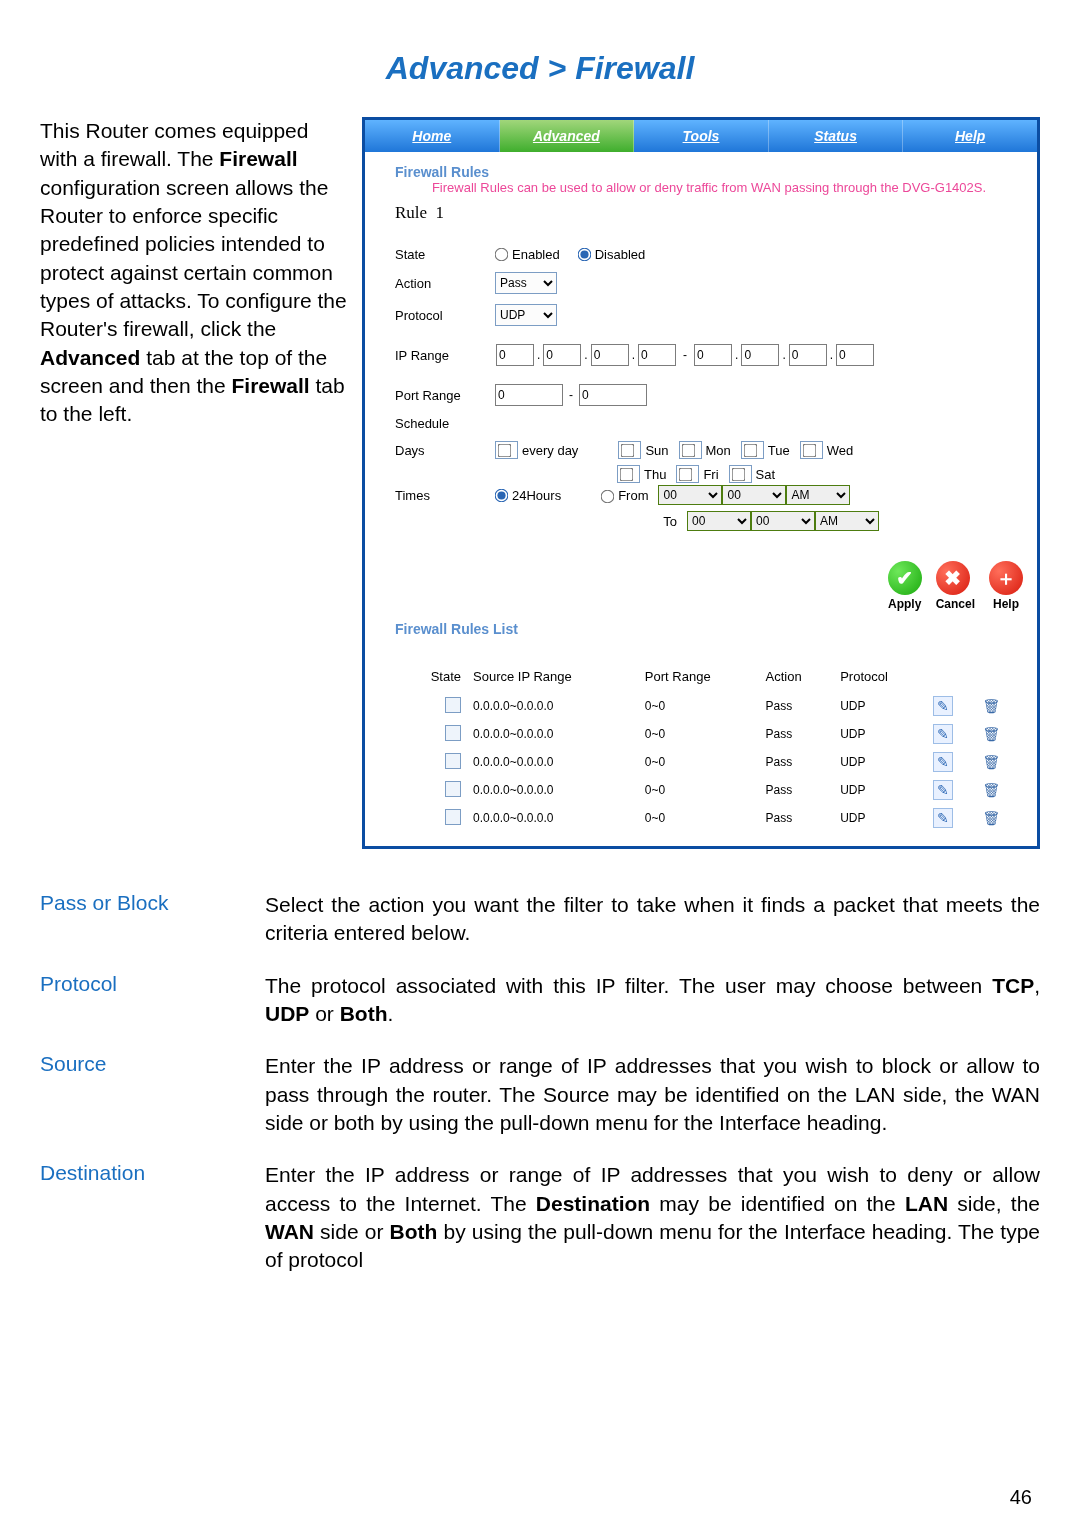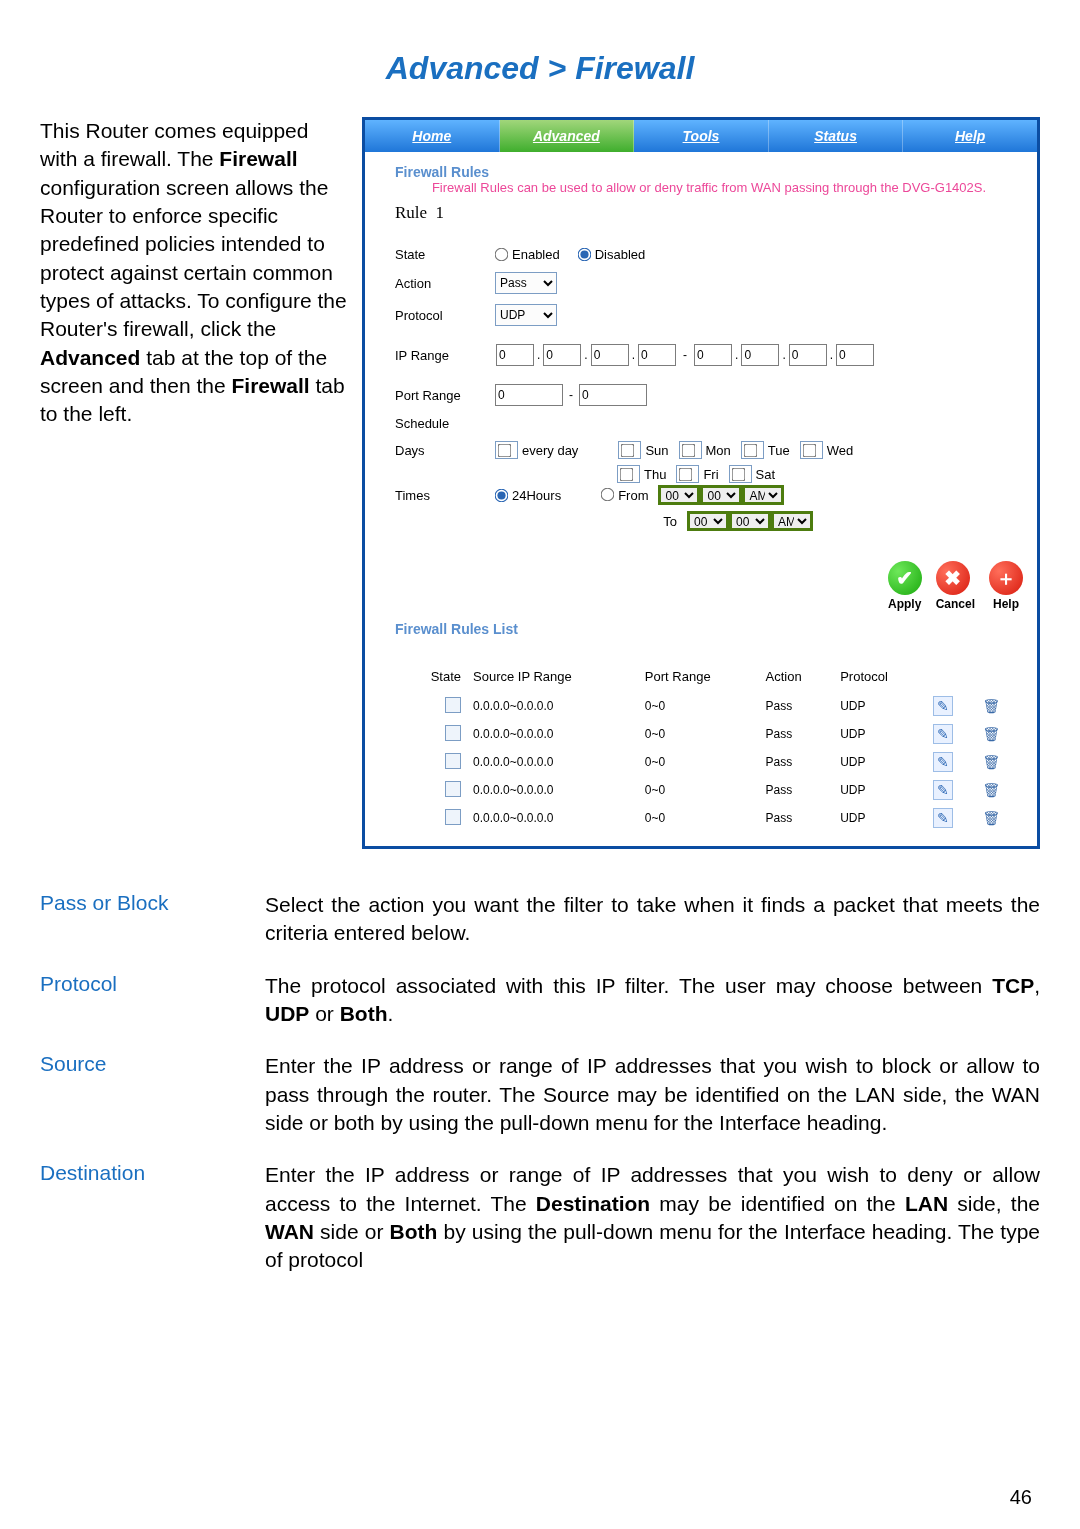--- a/index.html
+++ b/index.html
@@ -121,22 +121,22 @@
     height: 16px;
     font-size: 12px;
     background: #fff;
     box-sizing: content-box;
   }
   .daylabel { font-size: 13px; margin-right: 10px; display:inline-flex; align-items:center; }
   .daylabel .cbwrap { margin-right: 4px; }
   .times-dd {
     height: 20px;
     font-size: 12px;
-    border: 3px solid #4d7c0f;
-    width: 42px;
+    border: 1px solid #4d7c0f;
+    width: 64px;
   }
   .action-icons {
     display: flex;
     gap: 14px;
     justify-content: flex-end;
     margin-top: 30px;
     align-items: flex-end;
   }
   .aicon {
     width: 34px; height: 34px;
@@ -362,21 +362,21 @@
               <span>Sat</span>
             </span>
         </div>
 
         <div class="formrow" style="margin-top:2px;">
           <div class="lbl">Times</div>
           <label style="display:flex;align-items:center;margin-right:40px;font-size:13px;">
             <input type="radio" name="times" checked="" style="">
             <span>24Hours</span>
           </label>
-          <label style="display:flex;align-items:flex-start;margin-right:10px;font-size:13px;">
+          <label style="display:flex;align-items:flex-end;margin-right:10px;font-size:13px;">
             <input type="radio" name="times" style="">
             <span>From</span>
           </label>
           <select class="times-dd"><option>00</option></select>
           <select class="times-dd"><option>00</option></select>
           <select class="times-dd"><option>AM</option></select>
         </div>
         <div class="formrow" style="margin-top:6px;">
           <div class="lbl"></div>
           <span style="display:inline-block;width:138px;"></span>

